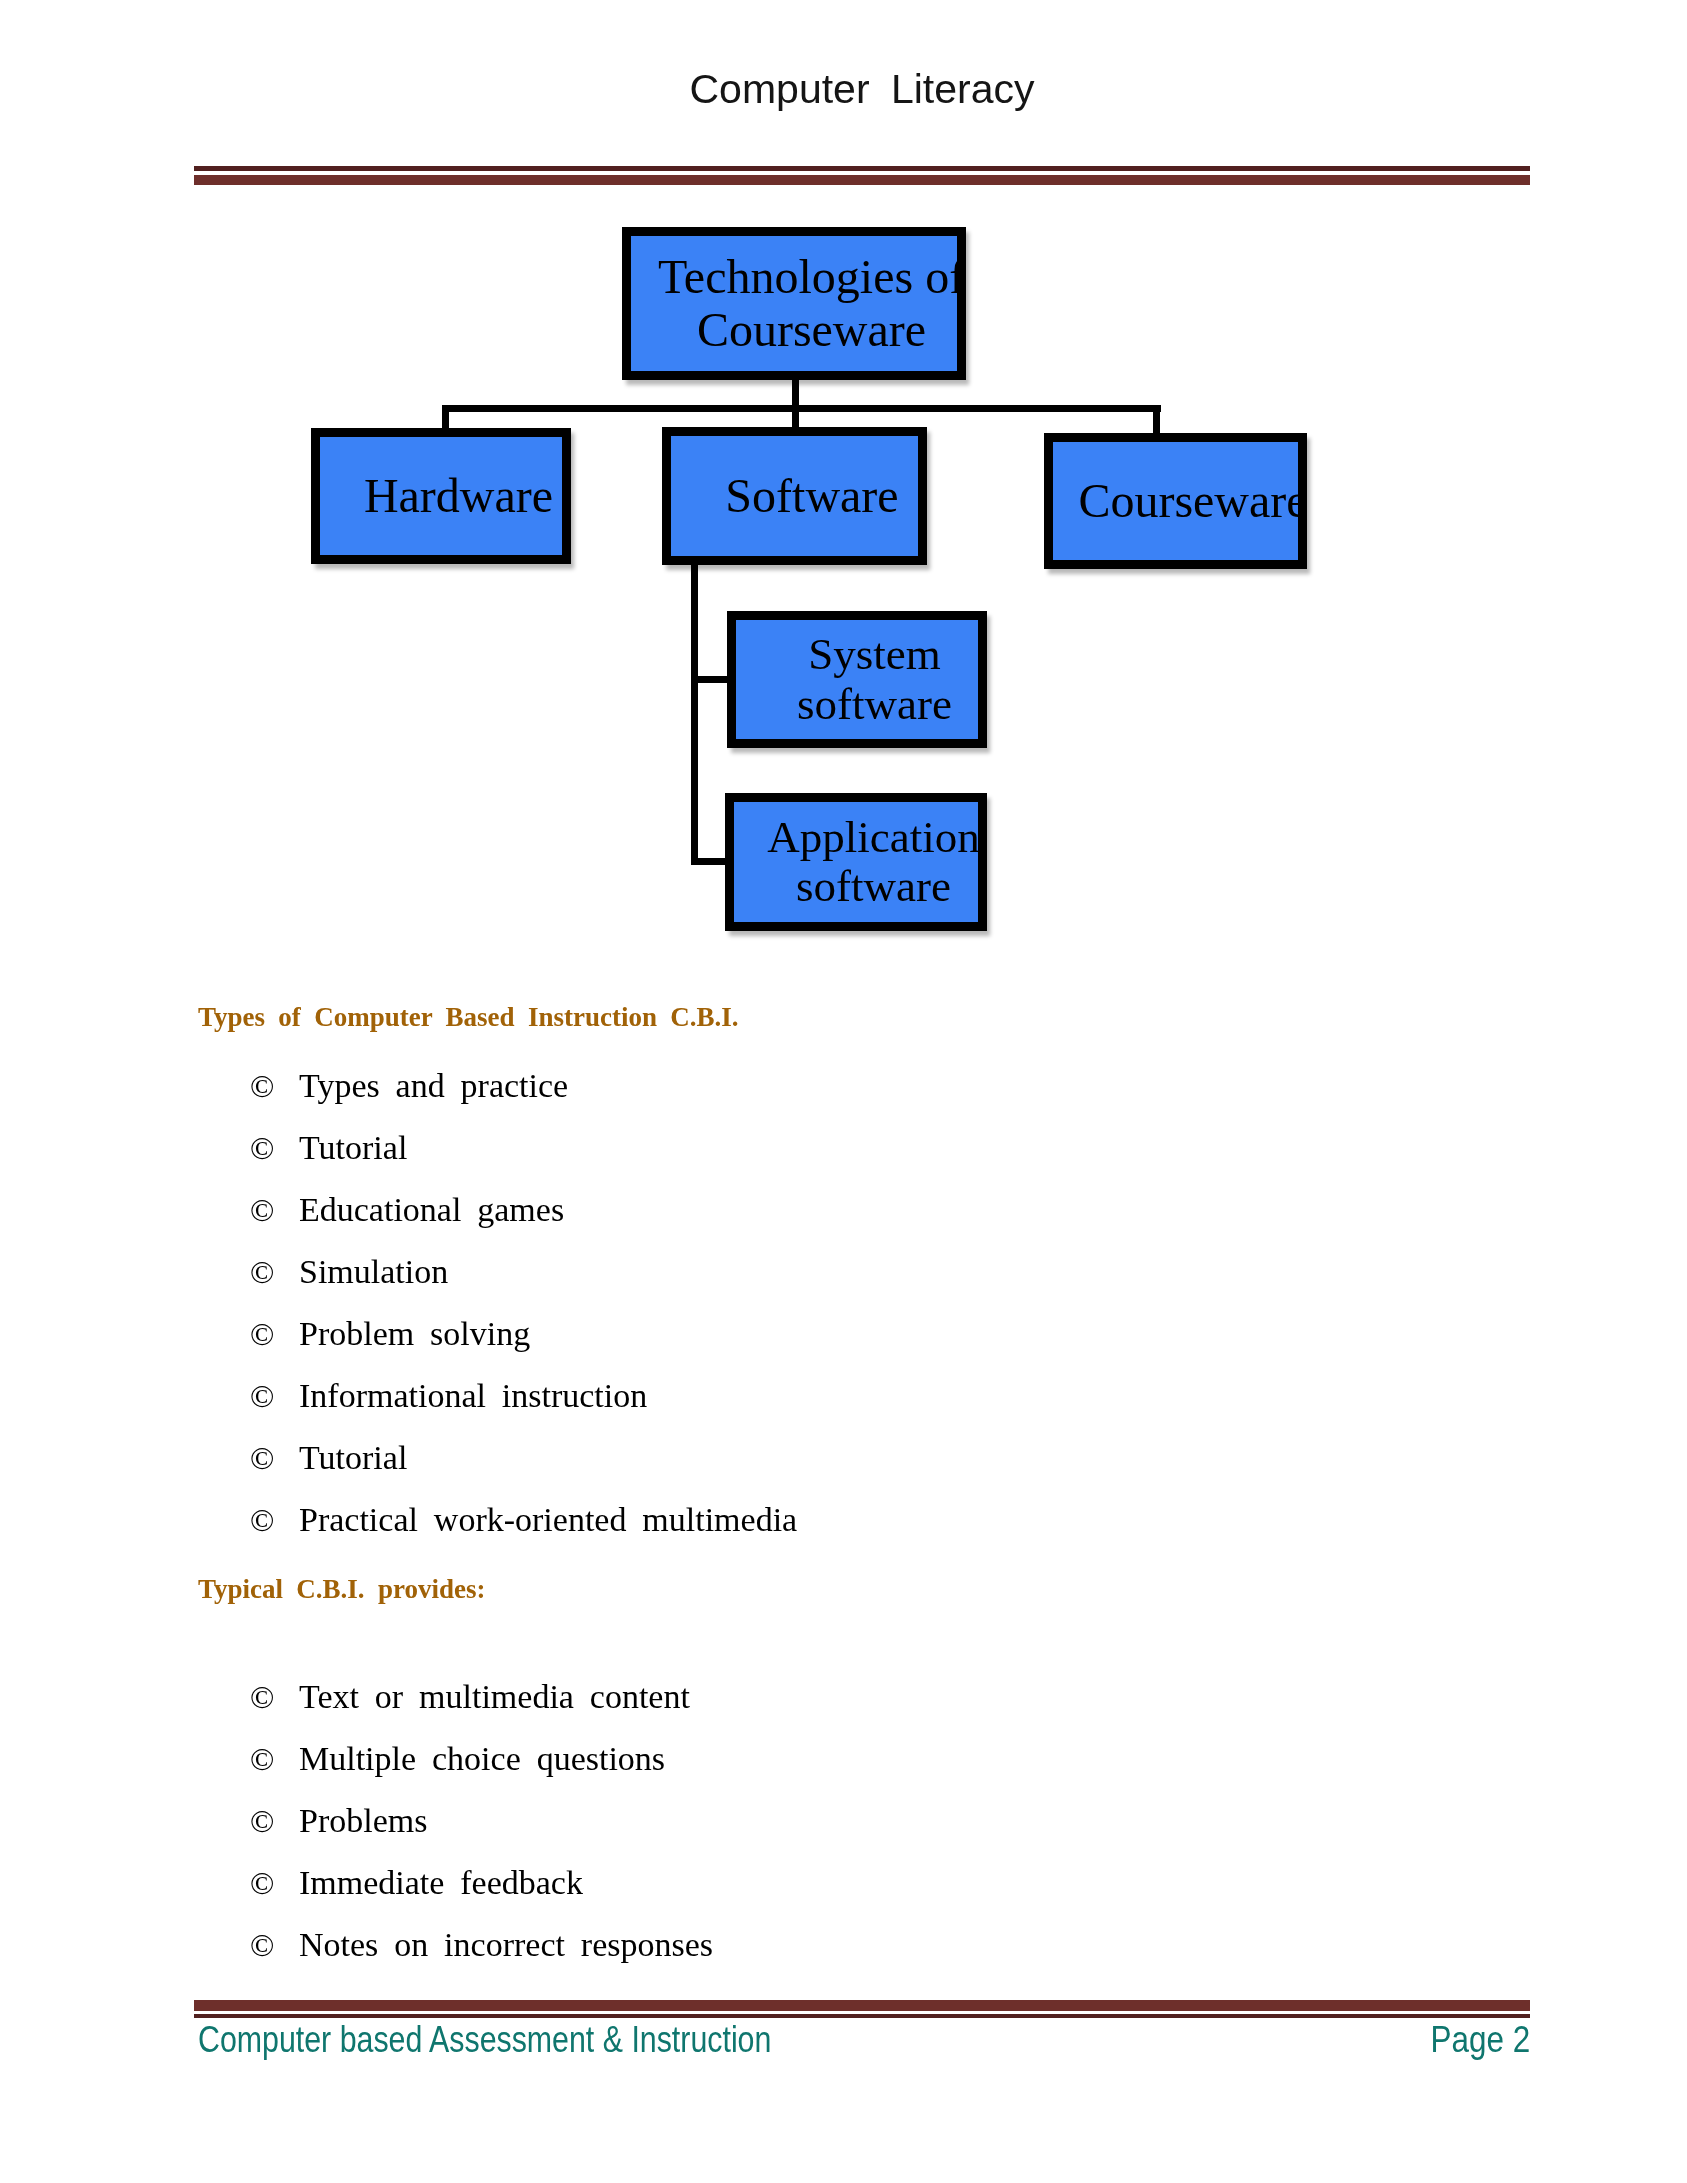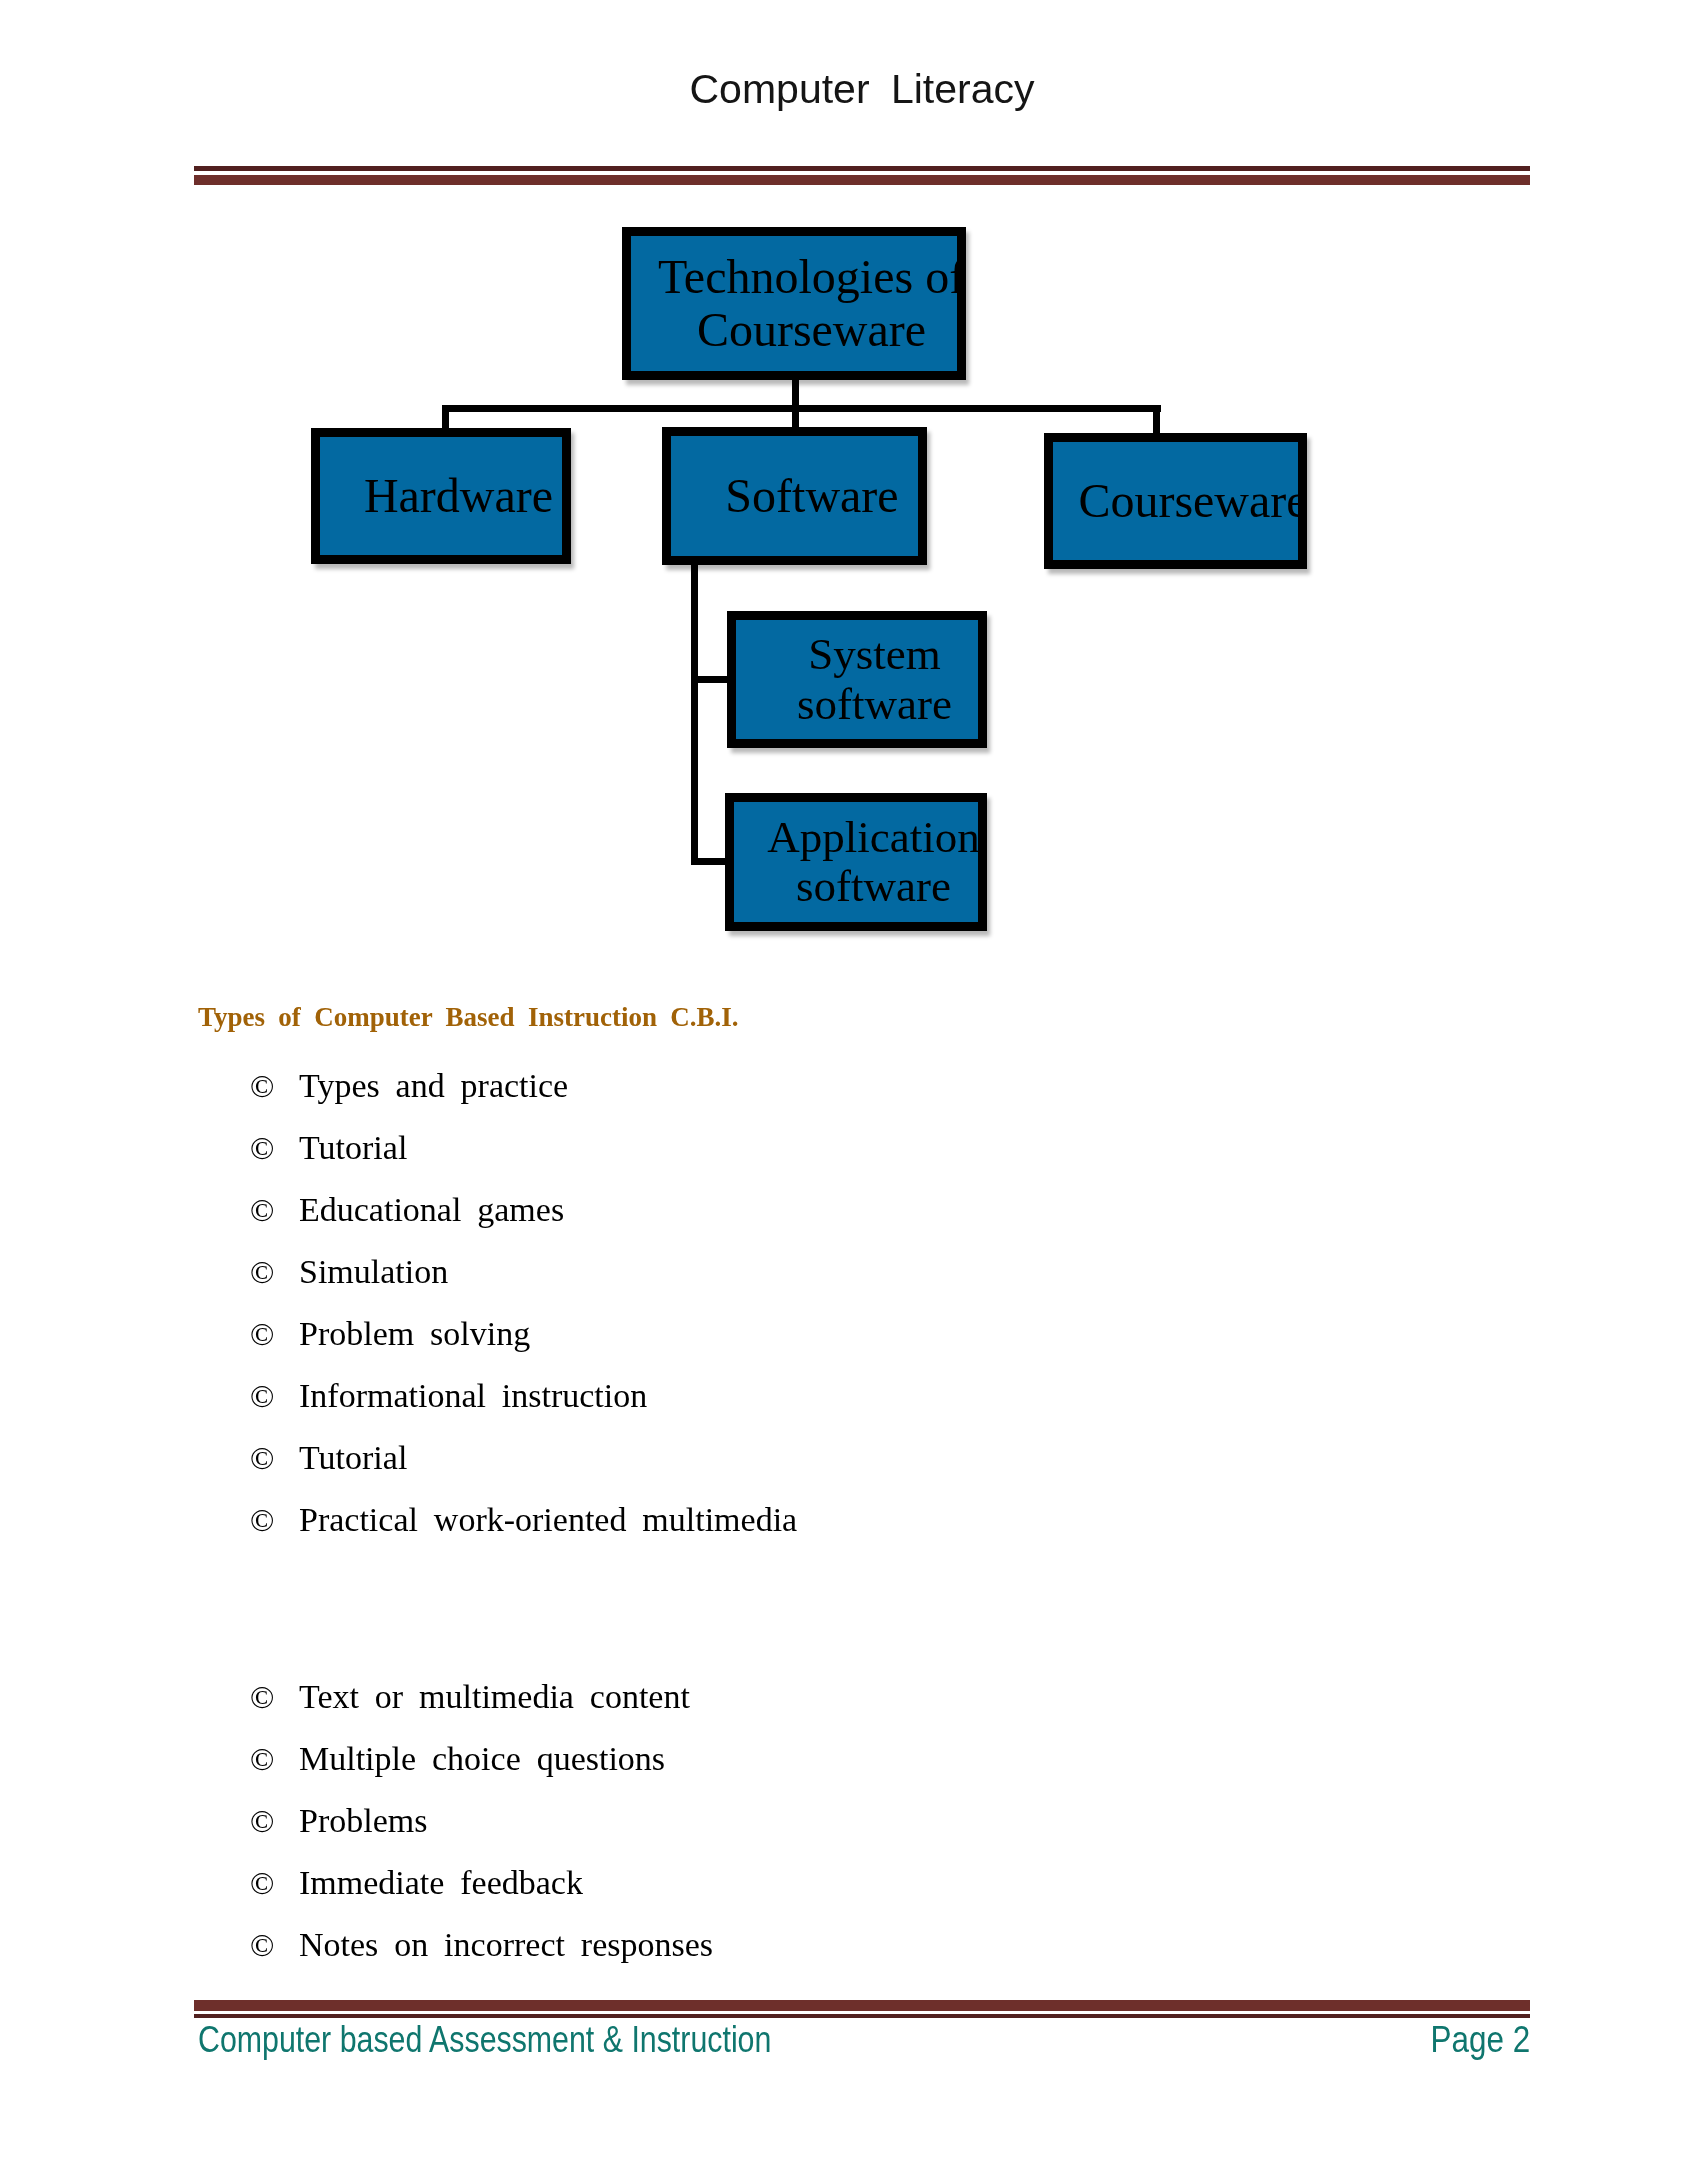--- a/index.html
+++ b/index.html
@@ -27,21 +27,21 @@
   }
   .rule{position:absolute;left:194px;width:1336px;}
   .rule-top-thin{top:166px;height:5px;background:var(--rule-thin);}
   .rule-top-thick{top:175px;height:10px;background:var(--rule-thick);}
   .rule-bot-thick{top:2000px;height:10.7px;background:var(--rule-thick);}
   .rule-bot-thin{top:2014px;height:4.1px;background:var(--rule-thin);}
   
   .dline{position:absolute;background:var(--stroke);}
   .dbox{
     position:absolute;box-sizing:border-box;
-    background:#0369a1;border:9px solid var(--stroke);
+    background:#3b82f6;border:9px solid var(--stroke);
     box-shadow:4.1px 5px 4.1px rgba(0,0,0,0.28);
     display:flex;flex-direction:column;align-items:center;justify-content:center;
     text-align:center;font-size:48px;line-height:1.1;padding-left:35px;
   }
   .dbox .bl{display:block;white-space:nowrap;}
   #box-root{left:622px;top:227px;width:344px;height:153px;}
   #box-hardware{left:311px;top:428px;width:260px;height:136px;}
   #box-software{left:662px;top:427px;width:265px;height:138px;}
   #box-courseware{left:1024px;top:433px;width:263px;height:136px;margin-left:20px;}
   #box-system{left:727px;top:611px;width:260px;height:137px;font-size:45px;}
@@ -158,20 +158,21 @@
     <div class="li">
       <span class="blt">©</span>
       <span class="txt">Tutorial</span>
     </div>
     <div class="li">
       <span class="blt">©</span>
       <span class="txt">Practical work-oriented multimedia</span>
     </div>
   </div>
 
+  <div class="sec-h" id="heading-typical">Typical C.B.I. provides:</div>
   <div class="blist" id="list-typical">
     <div class="li">
       <span class="blt">©</span>
       <span class="txt">Text or multimedia content</span>
     </div>
     <div class="li">
       <span class="blt">©</span>
       <span class="txt">Multiple choice questions</span>
     </div>
     <div class="li">

